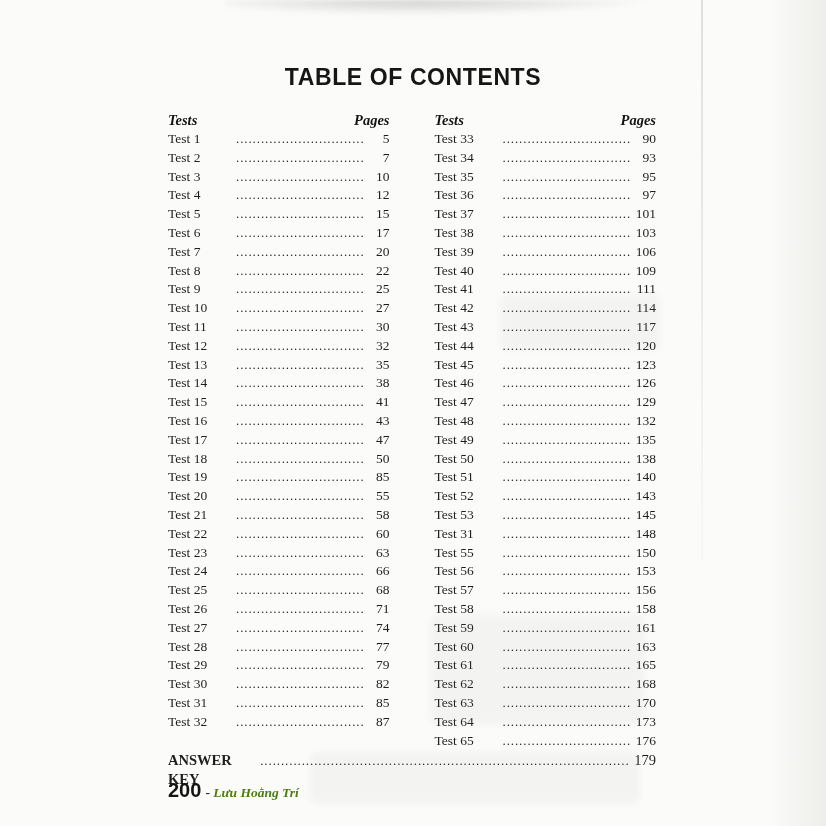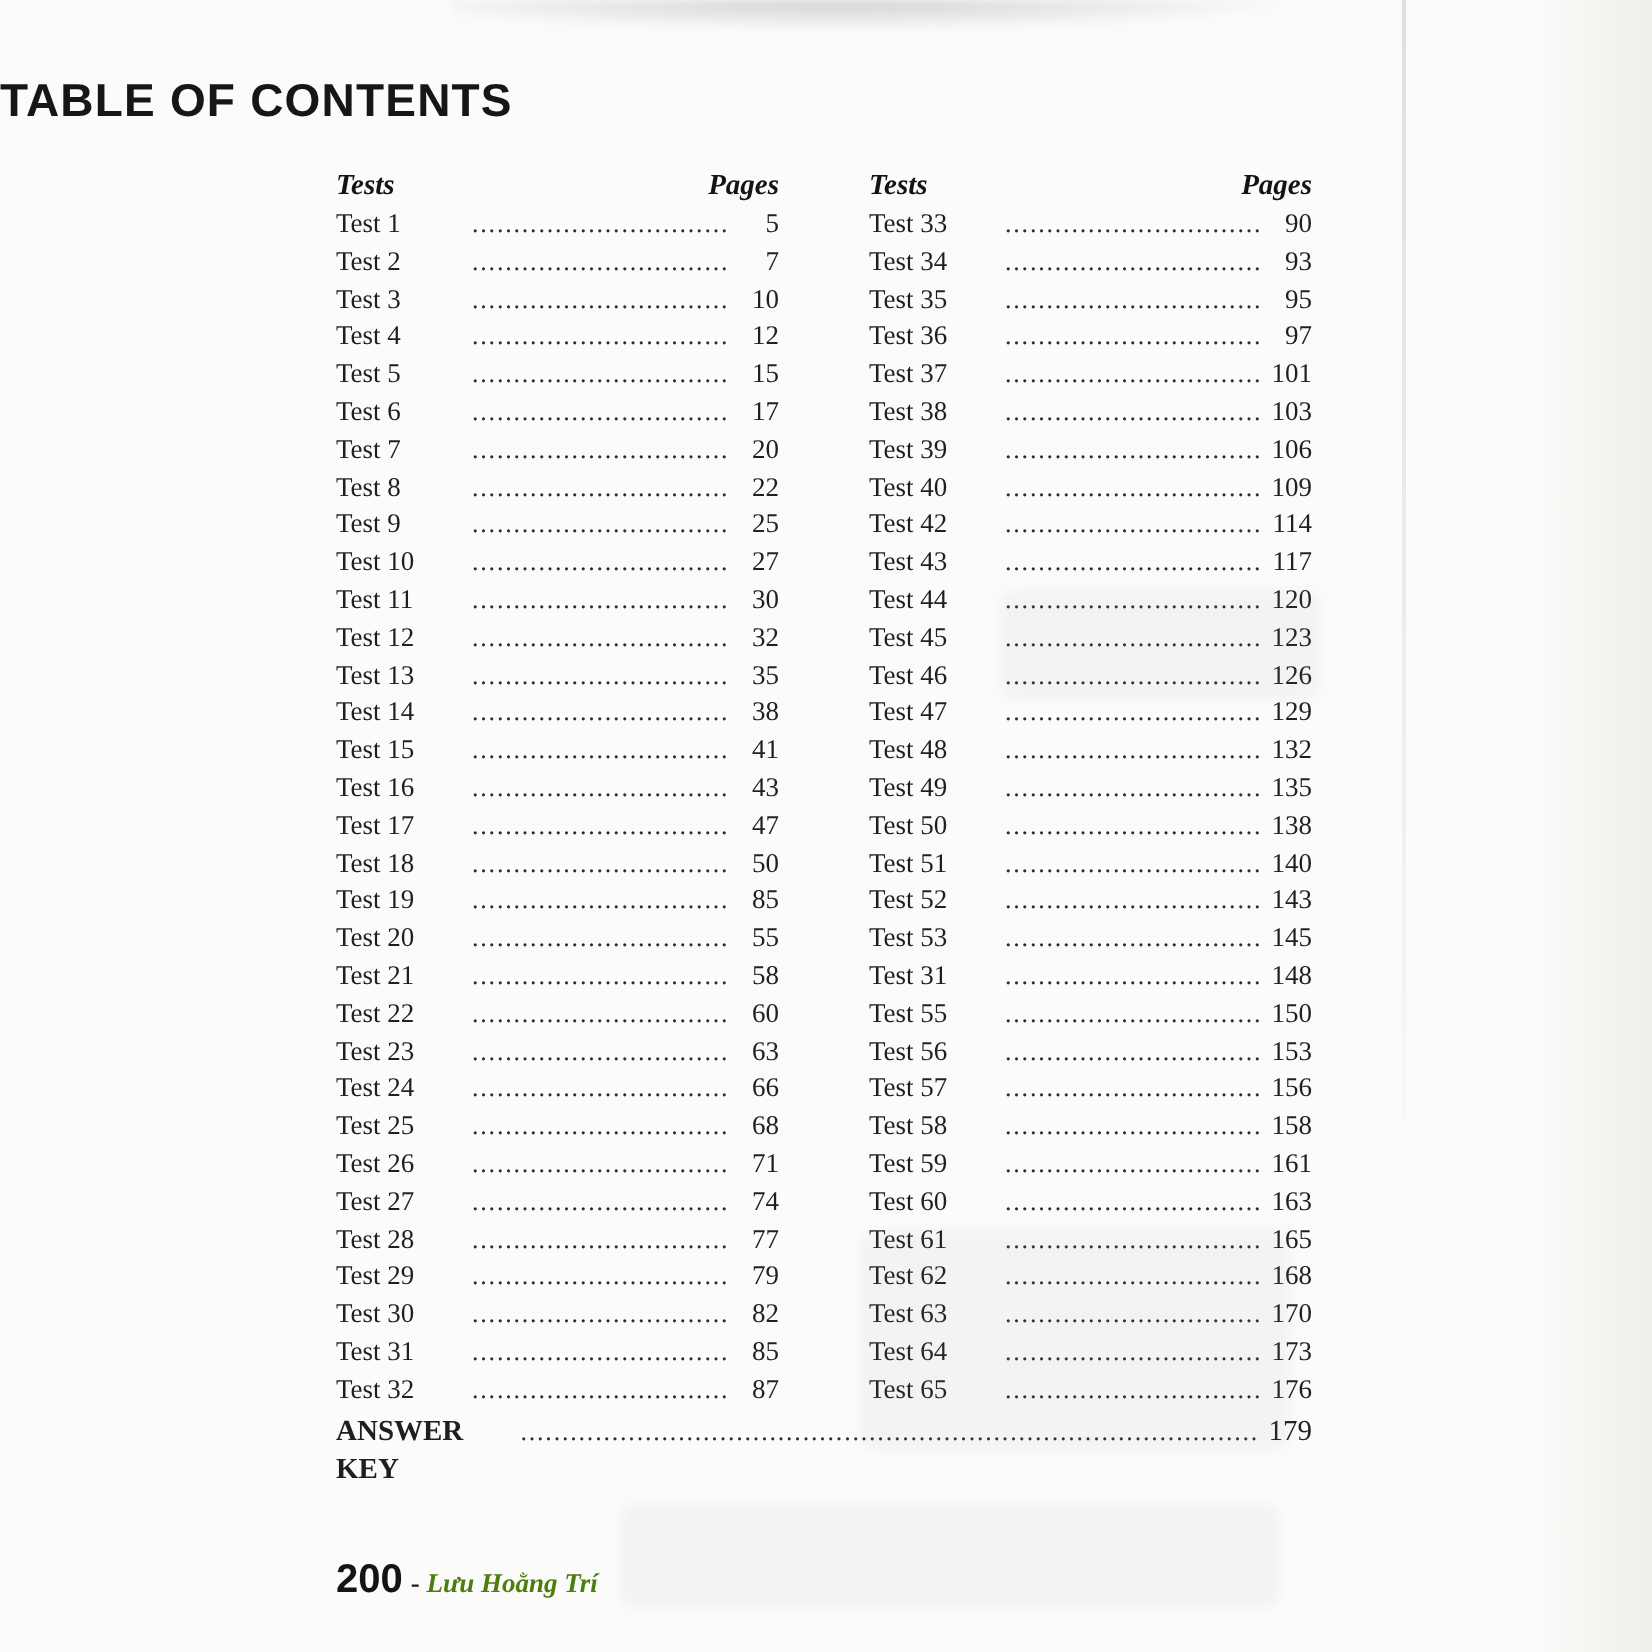--- a/index.html
+++ b/index.html
@@ -8,21 +8,22 @@
     background: #fbfbf9;
     position: relative;
     overflow: hidden;
     font-family: "Liberation Serif", serif;
     color: #1f1f1f;
   }
   .page { position: absolute; inset: 0; }
 
   
   .title {
-    padding-top: 38px;
+    padding-top: 65px;
+    text-align: center;
     font-family: "Liberation Sans", sans-serif;
     font-weight: bold;
     font-size: 23px;
     line-height: 24px;
     letter-spacing: 0.6px;
     color: #161616;
   }
 
   
   .columns {
@@ -338,20 +339,25 @@
             <span class="test">Test 39</span>
             <span class="dots"></span>
             <span class="pg">106</span>
           </div>
           <div class="row">
             <span class="test">Test 40</span>
             <span class="dots"></span>
             <span class="pg">109</span>
           </div>
           <div class="row">
+            <span class="test">Test 41</span>
+            <span class="dots"></span>
+            <span class="pg">111</span>
+          </div>
+          <div class="row">
             <span class="test">Test 42</span>
             <span class="dots"></span>
             <span class="pg">114</span>
           </div>
           <div class="row">
             <span class="test">Test 43</span>
             <span class="dots"></span>
             <span class="pg">117</span>
           </div>
           <div class="row">

